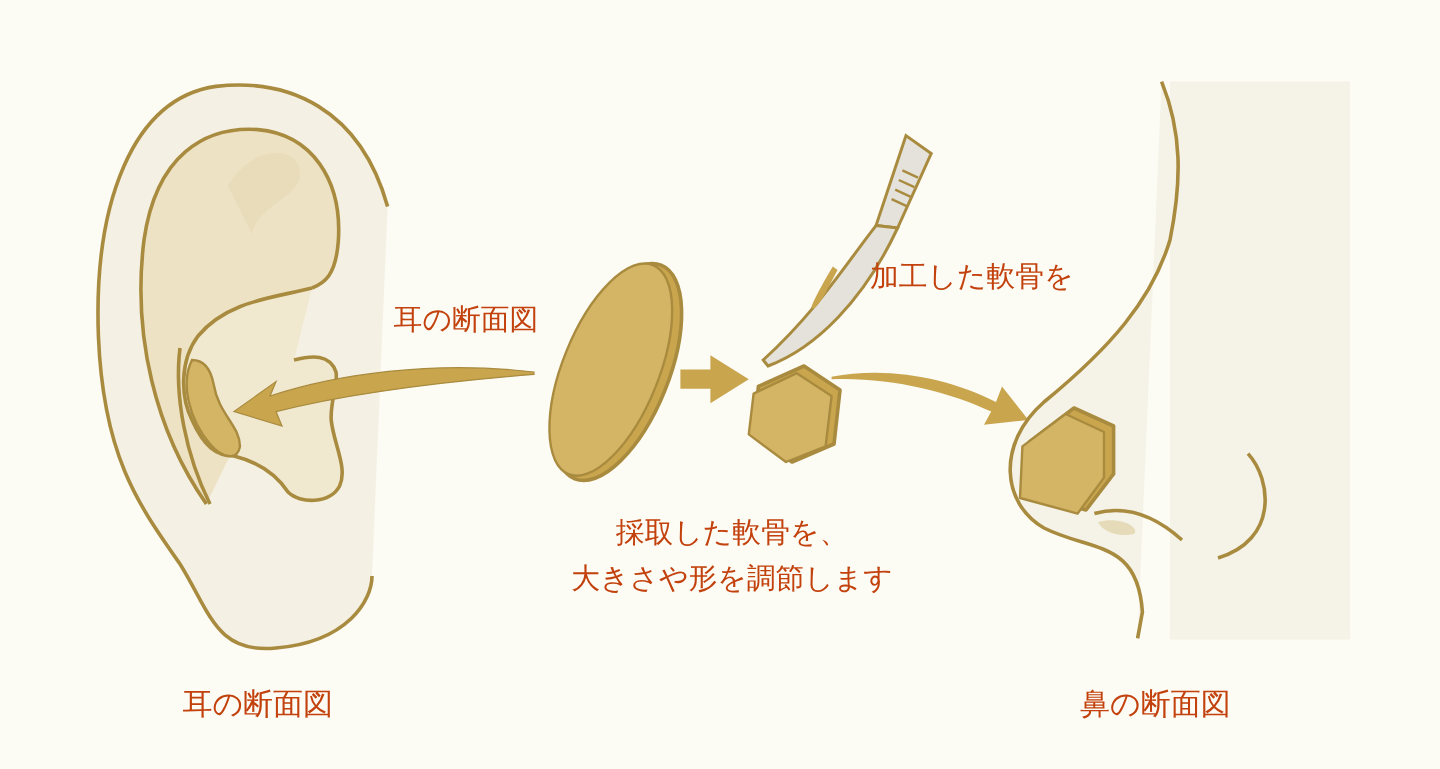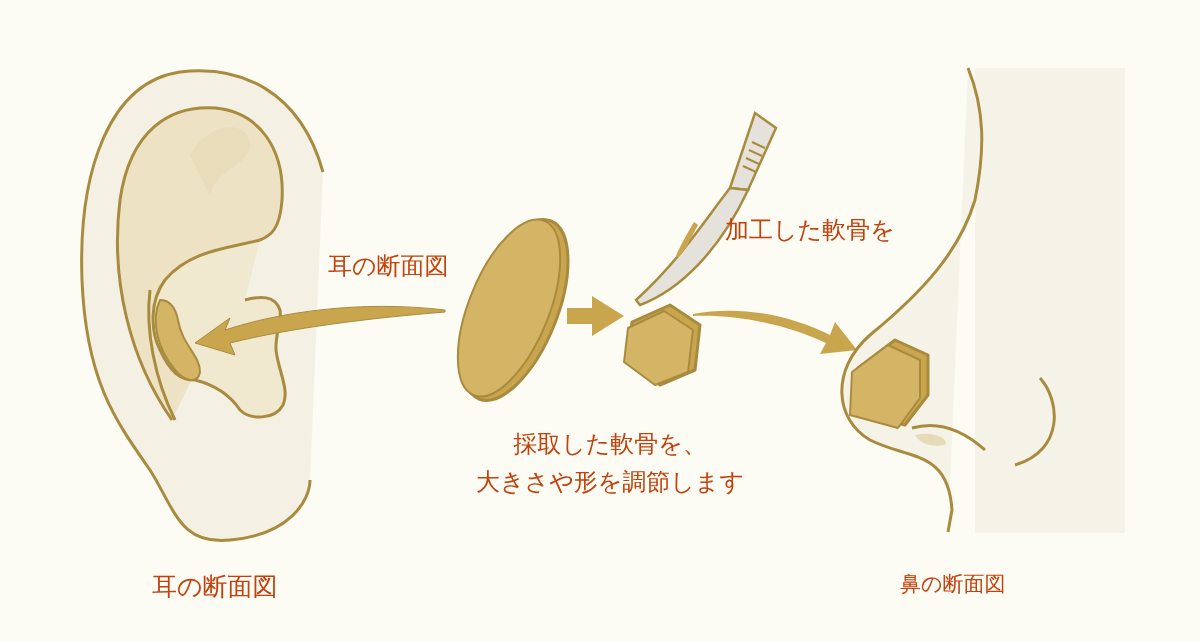--- a/index.html
+++ b/index.html
@@ -4,21 +4,21 @@
 <style>
   html,body{margin:0;padding:0;}
   body{width:1200px;height:641px;background:#fcfbf4;position:relative;overflow:hidden;
        font-family:"DejaVu Sans","Liberation Sans",sans-serif;color:#111;}
   svg.art{position:absolute;left:0;top:0;}
   .lbl{position:absolute;font-weight:normal;color:#c2410c;white-space:nowrap;line-height:1.2;}
   .t-harvest{left:328px;top:252px;font-size:24px;}
   .t-transplant{left:725px;top:210px;font-size:24px;text-align:center;line-height:40px;}
   .t-center{left:455px;top:425px;font-size:24px;text-align:center;line-height:38px;width:310px;}
   .t-ear{left:152px;top:572px;font-size:25px;}
-  .t-nose{left:900px;top:572px;font-size:21px;}
+  .t-nose{left:900px;top:572px;font-size:25px;}
   .line{display:block;}
 </style>
 </head>
 <body>
 
 <svg class="art" width="1200" height="641" viewBox="0 0 1200 641">
 
   <g>
     <path d="M323,172 C300,90 240,65 180,72 C110,82 78,170 82,280 C86,380 115,420 150,470 C175,510 180,545 230,540 C290,535 310,500 310,480" fill="#f4f1e4" stroke="none"></path>
     <path d="M323,172 C300,90 240,65 180,72 C110,82 78,170 82,280 C86,380 115,420 150,470 C175,510 180,545 230,540 C290,535 310,500 310,480" fill="none" stroke="#a98b3f" stroke-width="3"></path>

